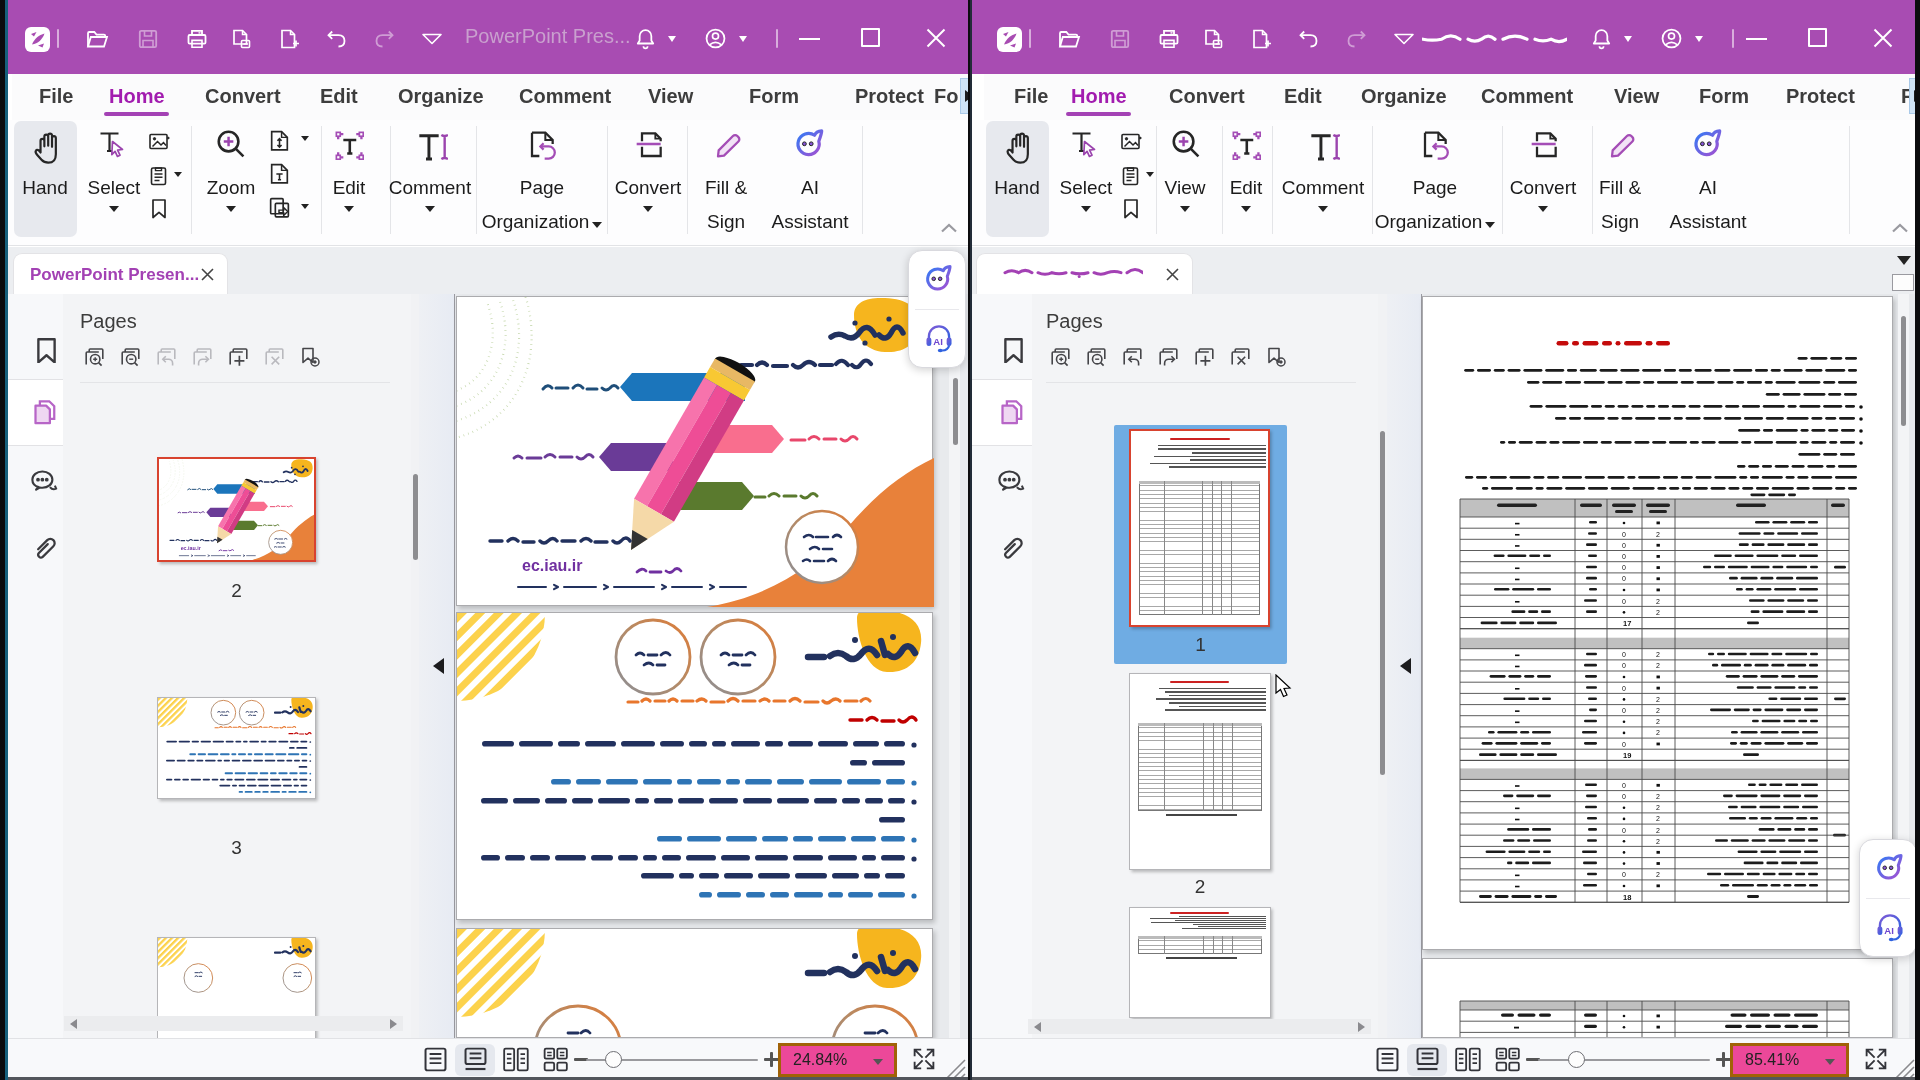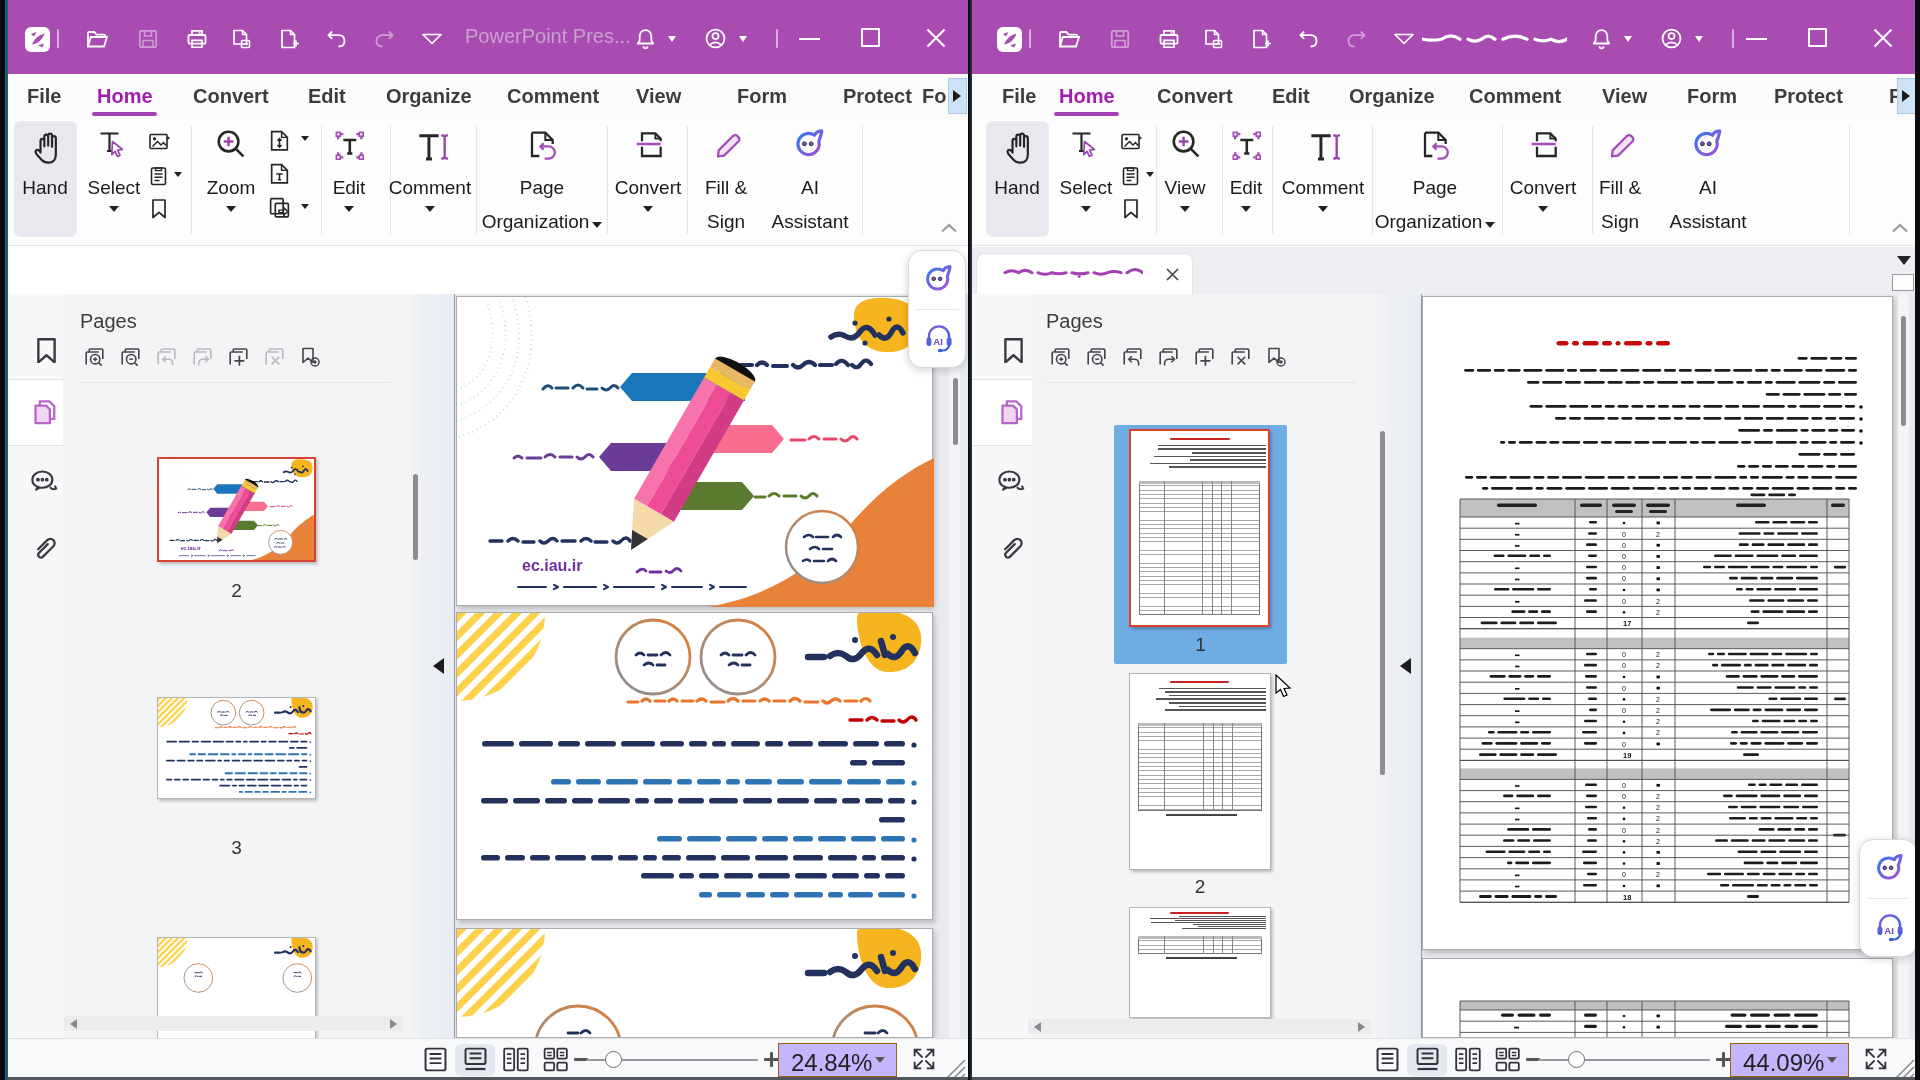--- a/index.html
+++ b/index.html
@@ -1,37 +1,37 @@
 <!DOCTYPE html>
 <html><head><meta charset="utf-8">
 <style>
 *{margin:0;padding:0;box-sizing:border-box}
 html,body{width:1920px;height:1080px;overflow:hidden;background:#0c0c0e;
  font-family:"Liberation Sans",sans-serif;-webkit-font-smoothing:antialiased}
 .win{position:absolute;top:0;height:1080px;background:#fff;overflow:hidden}
 .b,.ab{position:absolute;display:block}
 .tb{position:absolute;left:0;right:0;top:0;height:74px;background:#a84cb2}
 .tb svg{position:absolute}
-.menu{position:absolute;left:0;right:0;top:74px;height:46px;background:#fbfbfc}
+.menu{position:absolute;left:12px;right:0;top:74px;height:46px;background:#fbfbfc}
 .menu span{position:absolute;top:11px;font-size:20px;font-weight:700;color:#3d3d3d;white-space:nowrap}
 .menu span.hm{color:#a21caf}
 .toolbar{position:absolute;left:0;right:0;top:120px;height:126px;background:#fdfdfe;border-bottom:1px solid #e2e3e6}
 .tlab{position:absolute;width:200px;left:50%;transform:translateX(-50%);top:57px;font-size:19px;color:#1b1b1b;white-space:nowrap;text-align:center}
 .tlab2{top:91px}
 .caret{position:absolute;left:50%;transform:translateX(-50%);width:0;height:0;border:5px solid transparent;border-top:6px solid #222;border-bottom:none}
 .vsep{position:absolute;top:6px;height:108px;width:1px;background:#e4e5e8}
 .tabrow{position:absolute;left:0;right:0;top:247px;height:47px;background:#eceef1}
 .tab{position:absolute;top:6px;height:41px;background:#fff;border:1px solid #e3e3e6;border-bottom:none;border-radius:9px 9px 0 0}
 .main{position:absolute;left:0;right:0;top:294px;bottom:42px}
 .strip{position:absolute;left:0;top:0;bottom:0;width:55px;background:#f7f8fa}
 .panel{position:absolute;top:0;bottom:0;background:#f3f4f6}
 .sbs{position:absolute;left:0;right:0;bottom:0;height:42px;background:#f8f9fb;border-top:1px solid #e1e2e5}
 .layico{position:absolute;top:5px;width:40px;height:32px;border-radius:6px;text-align:center}
 .laysel{background:#e5e8ee}
-.zoombox{position:absolute;top:4px;height:34px;background:#c4b5fd;border:1px solid #a16207;font-size:24px;color:#222}
+.zoombox{position:absolute;top:4px;height:34px;background:#ec4899;border:3px solid #a16207;font-size:16px;color:#222}
 .winborder{position:absolute;left:0;right:0;bottom:0;height:3px;background:#53565c}
 .page{position:absolute;background:#fff;border:1px solid #ababae;box-shadow:2px 3px 5px rgba(0,0,0,.2)}
 .thumbnum{position:absolute;font-size:19px;color:#333;width:100%;text-align:center}
 .aipanel{position:absolute;width:58px;height:118px;background:#fff;border:1px solid #d9d9de;border-radius:14px;box-shadow:0 2px 8px rgba(0,0,0,.18);z-index:40}
 .aidiv{position:absolute;left:6px;right:6px;top:58px;height:1px;background:#e8e8ec}
 .colstrip{position:absolute;top:0;bottom:0;width:31px;background:linear-gradient(90deg,#eef0f4,#e7ebf3)}
 .coltri{position:absolute;width:0;height:0;border:8px solid transparent;border-right:11px solid #1c1c1e;border-left:none}
 .vscroll{position:absolute;width:11px;top:0;bottom:0;background:#f1f2f4}
 .vthumb{position:absolute;width:5px;border-radius:3px;background:#8d8d90}
 </style></head><body>
@@ -392,20 +392,28 @@
       <span class="tlab tlab2" style="left:726px">Sign</span>
       <svg class="ab" style="left:792px;top:6px;color:#222;" width="36" height="36" viewBox="0 0 36 36" stroke="currentColor" fill="currentColor">
         <use href="#i-aichat"></use>
       </svg>
       <span class="tlab" style="left:810px">AI</span>
       <span class="tlab tlab2" style="left:810px">Assistant</span>
       <i class="vsep" style="left:862px"></i>
       <svg class="ab" style="left:940px;top:102px" width="18" height="12" viewBox="0 0 18 12">
         <path d="M2 9.5 L9 3 L16 9.5" fill="none" stroke="#9a9aa0" stroke-width="2.2"></path>
       </svg>
+    </div>
+    <div class="tabrow">
+      <div class="tab" style="left:13px;width:215px">
+        <span style="position:absolute;left:16px;top:11px;font-size:17px;font-weight:bold;color:#a341b4;white-space:nowrap">PowerPoint Presen...</span>
+        <svg style="position:absolute;right:12px;top:13px" width="15" height="15" viewBox="0 0 15 15">
+          <path d="M2 2 L13 13 M13 2 L2 13" stroke="#444" stroke-width="1.6"></path>
+        </svg>
+      </div>
     </div>
     <div class="main" style="overflow:hidden">
       <div class="strip" style="width:63px"></div>
       <svg class="ab" style="left:29px;top:39px;color:#3a3a3e;" width="30" height="30" viewBox="0 0 24 24" stroke="currentColor" fill="currentColor">
         <use href="#i-sbook"></use>
       </svg>
       <i class="b" style="left:0px;top:85px;width:63px;height:67px;background:#fff;border-top:1px solid #e2e2e5;border-bottom:1px solid #e2e2e5"></i>
       <svg class="ab" style="left:28px;top:101px;color:#b765c7;" width="30" height="30" viewBox="0 0 24 24" stroke="currentColor" fill="currentColor">
         <use href="#i-spages"></use>
       </svg>
@@ -1962,21 +1970,21 @@
       <i class="layico" style="left:515px"></i>
       <svg class="ab" style="left:521px;top:6px;color:#33343a;" width="29" height="29" viewBox="0 0 32 32" stroke="currentColor" fill="currentColor">
         <use href="#i-lay4"></use>
       </svg>
       <i class="b" style="left:554px;top:19px;width:14px;height:2.5px;background:#555;border-radius:1px;"></i>
       <i class="b" style="left:566px;top:20px;width:172px;height:1.8px;background:#9a9a9e;border-radius:1px;"></i>
       <i class="b" style="left:596px;top:12px;width:17px;height:17px;border-radius:50%;background:#fdfdfd;border:1.8px solid #6f6f74"></i>
       <i class="b" style="left:744px;top:19px;width:15px;height:2.5px;background:#555;border-radius:1px;"></i>
       <i class="b" style="left:750.2px;top:12.8px;width:2.5px;height:15px;background:#555;border-radius:1px;"></i>
       <div class="zoombox" style="left:758px;width:119px">
-        <span style="position:absolute;left:12px;top:5px">44.09%</span>
+        <span style="position:absolute;left:12px;top:5px">85.41%</span>
         <i style="position:absolute;right:11px;top:13px;width:0;height:0;border:5px solid transparent;border-top:6px solid #555;border-bottom:none"></i>
       </div>
       <svg class="ab" style="left:889px;top:5px;color:#33343a;" width="30" height="30" viewBox="0 0 32 32" stroke="currentColor" fill="currentColor">
         <use href="#i-expand"></use>
       </svg>
       <svg class="ab" style="left:921px;top:18px" width="22" height="22" viewBox="0 0 22 22">
         <path d="M21 3 L3 21 M21 10 L10 21 M21 17 L17 21" stroke="#8a8a8e" stroke-width="1.6"></path>
       </svg>
     </div>
     <div class="winborder"></div>

